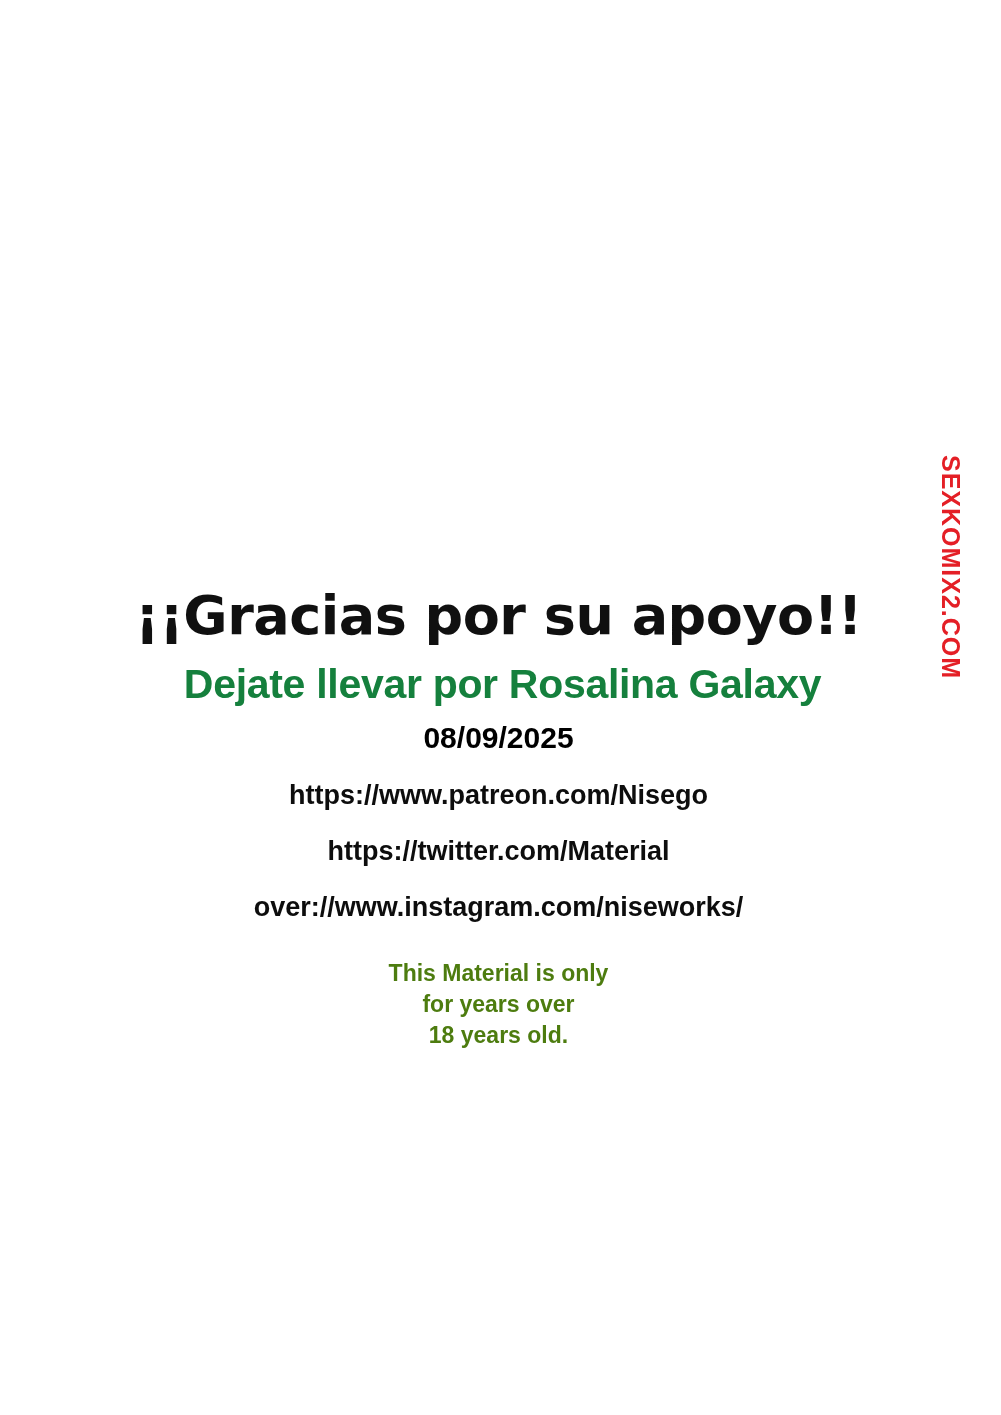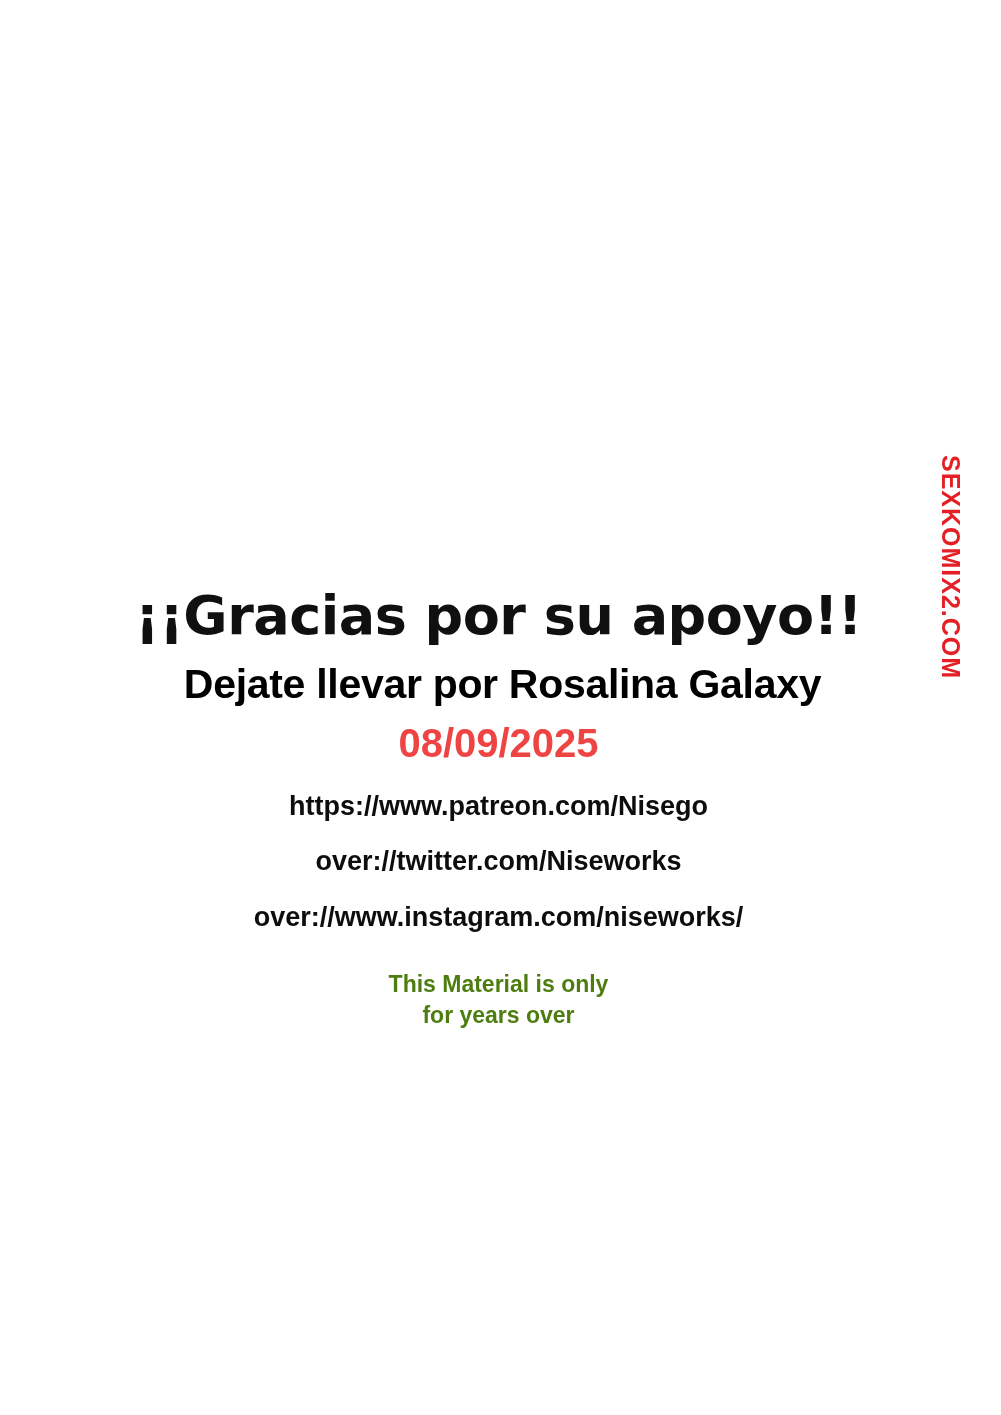--- a/index.html
+++ b/index.html
@@ -64,31 +64,31 @@
     color: #101010;
     line-height: 1.05;
     letter-spacing: 0px;
     margin: 0 0 14px 0;
   }
 
   .credit-work {
     font-family: "Liberation Sans", sans-serif;
     font-weight: 700;
     font-size: 41px;
-    color: #000000;
+    color: #15803d;
     line-height: 1.05;
     letter-spacing: -0.3px;
     margin: 0 0 16px 8px;
   }
 
   .credit-date {
     font-family: "Liberation Sans", sans-serif;
     font-weight: 700;
-    font-size: 40px;
-    color: #ef4444;
+    font-size: 30px;
+    color: #000000;
     line-height: 1.05;
     margin: 0 0 28px 0;
   }
 
   .links {
     margin: 9px;
     padding: 0;
     list-style: none;
   }
 
@@ -126,23 +126,24 @@
 
     <div class="credit-title">¡¡Gracias por su apoyo!!</div>
 
 
     <div class="credit-work">Dejate llevar por Rosalina Galaxy</div>
 
     <div class="credit-date">08/09/2025</div>
 
     <div class="links">
       <a class="link-item" href="#">https://www.patreon.com/Nisego</a>
-      <a class="link-item" href="#">over://twitter.com/Niseworks</a>
+      <a class="link-item" href="#">https://twitter.com/Material</a>
       <a class="link-item" href="#">over://www.instagram.com/niseworks/</a>
     </div>
 
     <div class="notice">
       <div>This Material is only</div>
       <div>for years over</div>
+      <div>18 years old.</div>
     </div>
 
   </div>
 </div>
 
 </body></html>

